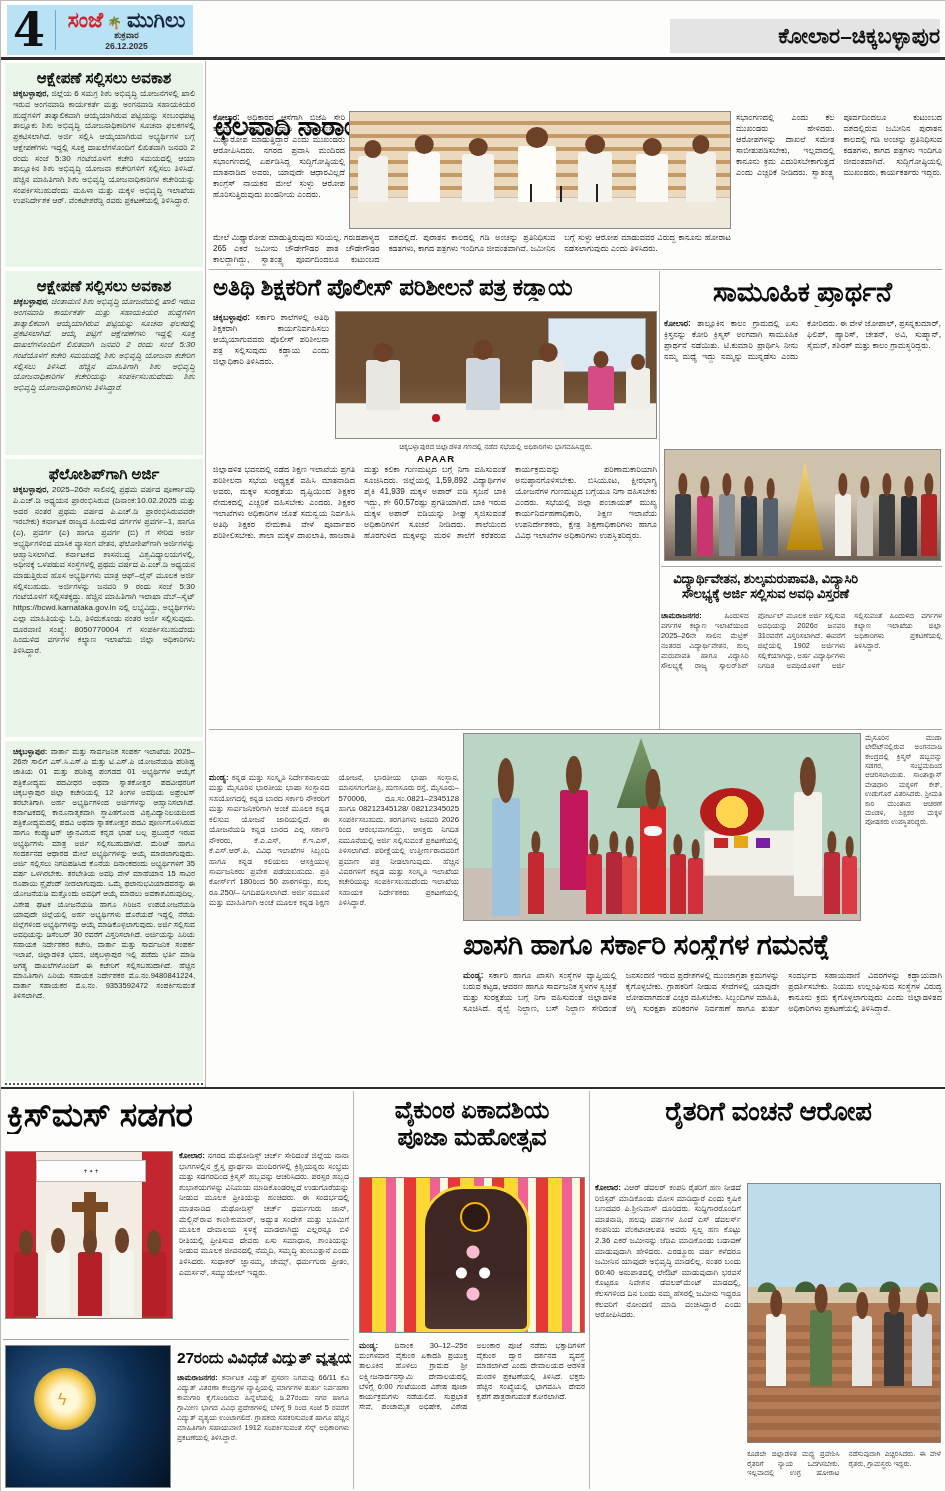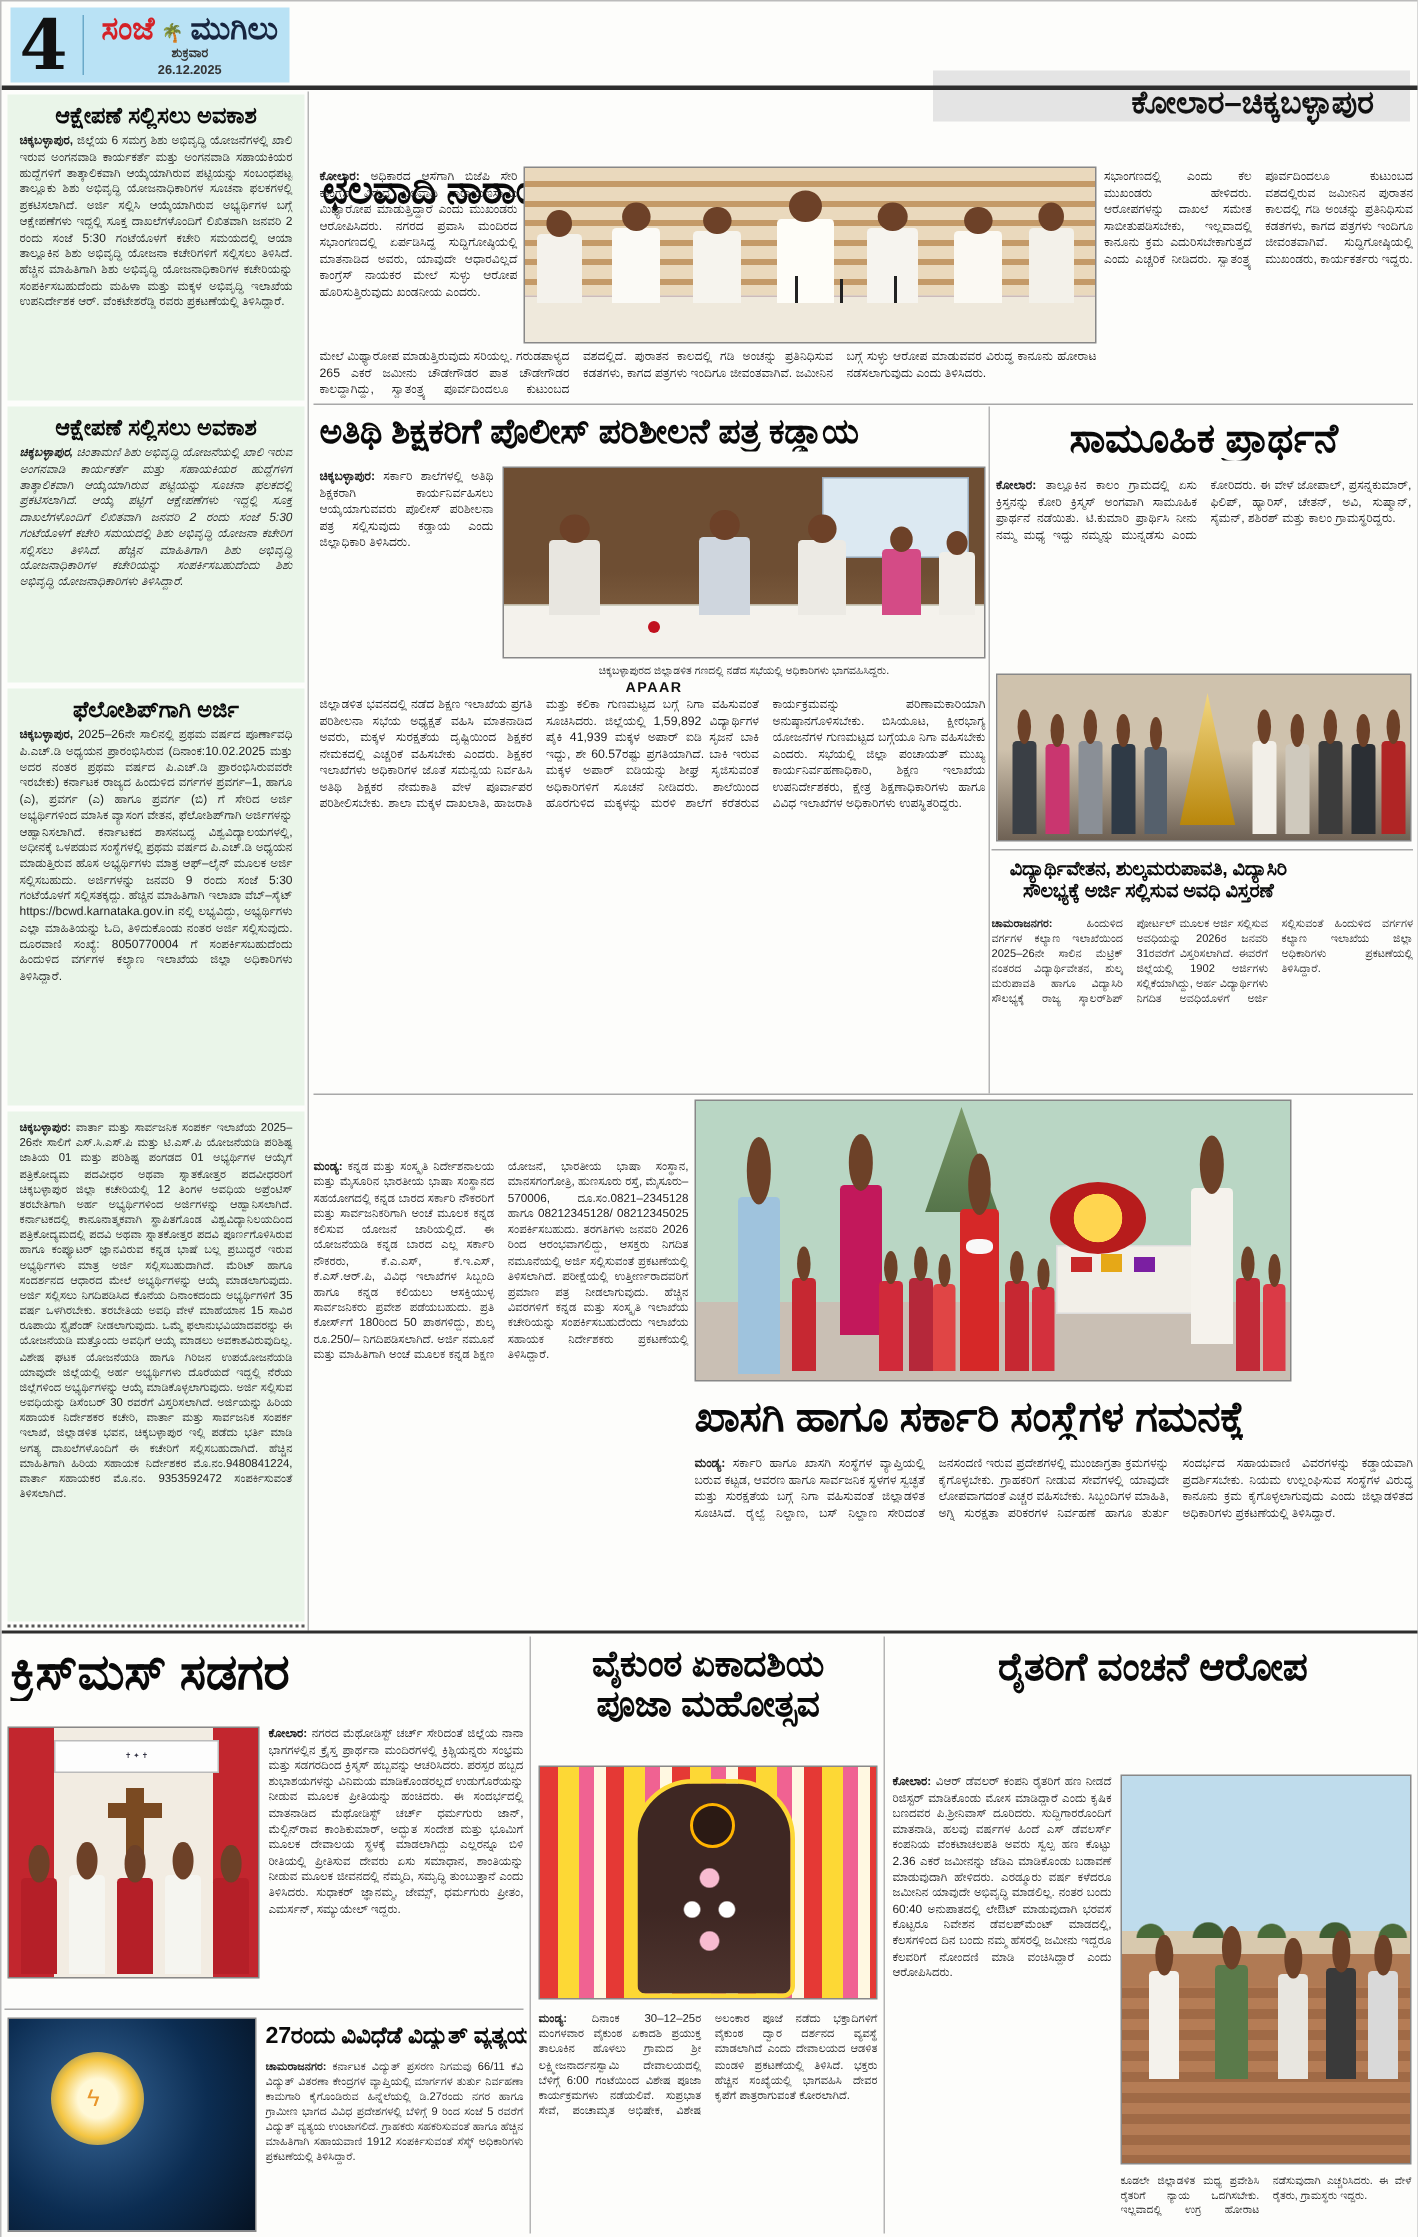--- a/index.html
+++ b/index.html
@@ -25,21 +25,21 @@
                   width:58%;height:38%;border-radius:50%;background:var(--skin,#6d4128);}
   .mast{background:#b9e2f5;display:flex;align-items:center;}
   .mast .pg{font-family:"DejaVu Serif",serif;font-weight:bold;font-size:46px;color:#111;
             width:44px;text-align:center;line-height:1;}
   .mast .sep{width:1px;height:40px;background:#6aa9c9;margin:0 4px;}
   .mast .ttl{flex:1;text-align:center;}
   .mast .t1{color:#d42127;font-weight:bold;font-size:21px;}
   .mast .t2{color:#17253f;font-weight:bold;font-size:21px;}
   .mast .dt{font-size:8.5px;font-weight:bold;color:#333;line-height:1.25;}
   .region{background:#e4e4e4;font-weight:bold;font-size:21px;color:#111;
-          display:flex;align-items:flex-end;justify-content:flex-end;padding:0 24px;margin-top:28px;}
+          display:flex;align-items:center;justify-content:flex-end;padding:0 0;}
   .subhead{font-weight:bold;font-size:9.5px;letter-spacing:1px;color:#111;text-align:center;}
   .dotted{border-top:2px dotted #555;}
 </style>
 </head>
 <body>
 
 <div id="page">
 
   <div class="ab mast" style="left:6px;top:4px;width:186px;height:50px;">
     <div class="pg">4</div>
@@ -200,20 +200,21 @@
     <div class="ab" style="left:180px;top:92px;width:18px;height:10px;background:#f8f8f8;border-radius:40%;"></div>
     <div class="person" style="left:64px;top:118px;width:16px;height:62px;background:#c62832;"></div>
     <div class="person" style="left:122px;top:120px;width:16px;height:60px;background:#d12a3a;"></div>
     <div class="person" style="left:142px;top:118px;width:16px;height:62px;background:#b5283a;"></div>
     <div class="person" style="left:158px;top:122px;width:15px;height:58px;background:#e04545;"></div>
     <div class="person" style="left:206px;top:120px;width:16px;height:60px;background:#c62832;"></div>
     <div class="person" style="left:224px;top:124px;width:15px;height:56px;background:#d3303d;"></div>
     <div class="person" style="left:360px;top:118px;width:16px;height:62px;background:#c12a38;"></div>
     <div class="person" style="left:378px;top:122px;width:15px;height:58px;background:#da3a46;"></div>
   </div>
+  <div class="ab caption" style="left:864px;top:732px;width:77px;height:188px;">ಮೈಸೂರಿನ ಮುಡಾ ಲೇಔಟ್‌ನಲ್ಲಿರುವ ಅಂಗನವಾಡಿ ಕೇಂದ್ರದಲ್ಲಿ ಕ್ರಿಸ್ಮಸ್ ಹಬ್ಬವನ್ನು ಸಡಗರ, ಸಂಭ್ರಮದಿಂದ ಆಚರಿಸಲಾಯಿತು. ಸಾಂತಾಕ್ಲಾಸ್ ವೇಷಧಾರಿ ಮಕ್ಕಳಿಗೆ ಕೇಕ್, ಉಡುಗೊರೆ ವಿತರಿಸಿದರು. ಶ್ರೀಮತಿ ಕಾರಿ ಮುಂತಾದ ಆಚರಣೆ ಮಂಡಳ, ಶಿಕ್ಷಕರ ಮಕ್ಕಳ ಪೋಷಕರು ಉಪಸ್ಥಿತರಿದ್ದರು.</div>
 
   <div class="ab hl nowrap" style="left:462px;top:928px;width:479px;font-size:28px;">ಖಾಸಗಿ ಹಾಗೂ ಸರ್ಕಾರಿ ಸಂಸ್ಥೆಗಳ ಗಮನಕ್ಕೆ</div>
   <div class="ab body-txt cols3" style="left:462px;top:970px;width:479px;height:112px;">
     <span class="dl">ಮಂಡ್ಯ:</span>
     <span>ಸರ್ಕಾರಿ ಹಾಗೂ ಖಾಸಗಿ ಸಂಸ್ಥೆಗಳ ವ್ಯಾಪ್ತಿಯಲ್ಲಿ ಬರುವ ಕಟ್ಟಡ, ಆವರಣ ಹಾಗೂ ಸಾರ್ವಜನಿಕ ಸ್ಥಳಗಳ ಸ್ವಚ್ಛತೆ ಮತ್ತು ಸುರಕ್ಷತೆಯ ಬಗ್ಗೆ ನಿಗಾ ವಹಿಸುವಂತೆ ಜಿಲ್ಲಾಡಳಿತ ಸೂಚಿಸಿದೆ. ರೈಲ್ವೆ ನಿಲ್ದಾಣ, ಬಸ್ ನಿಲ್ದಾಣ ಸೇರಿದಂತೆ ಜನಸಂದಣಿ ಇರುವ ಪ್ರದೇಶಗಳಲ್ಲಿ ಮುಂಜಾಗ್ರತಾ ಕ್ರಮಗಳನ್ನು ಕೈಗೊಳ್ಳಬೇಕು. ಗ್ರಾಹಕರಿಗೆ ನೀಡುವ ಸೇವೆಗಳಲ್ಲಿ ಯಾವುದೇ ಲೋಪವಾಗದಂತೆ ಎಚ್ಚರ ವಹಿಸಬೇಕು. ಸಿಬ್ಬಂದಿಗಳ ಮಾಹಿತಿ, ಅಗ್ನಿ ಸುರಕ್ಷತಾ ಪರಿಕರಗಳ ನಿರ್ವಹಣೆ ಹಾಗೂ ತುರ್ತು ಸಂದರ್ಭದ ಸಹಾಯವಾಣಿ ವಿವರಗಳನ್ನು ಕಡ್ಡಾಯವಾಗಿ ಪ್ರದರ್ಶಿಸಬೇಕು. ನಿಯಮ ಉಲ್ಲಂಘಿಸುವ ಸಂಸ್ಥೆಗಳ ವಿರುದ್ಧ ಕಾನೂನು ಕ್ರಮ ಕೈಗೊಳ್ಳಲಾಗುವುದು ಎಂದು ಜಿಲ್ಲಾಡಳಿತದ ಅಧಿಕಾರಿಗಳು ಪ್ರಕಟಣೆಯಲ್ಲಿ ತಿಳಿಸಿದ್ದಾರೆ.</span>
   </div>
 
   <div class="ab hrule dark" style="left:0;top:1086px;width:945px;height:2px;"></div>
   <div class="ab vrule" style="left:352px;top:1090px;height:398px;"></div>
   <div class="ab vrule" style="left:588px;top:1090px;height:398px;"></div>

